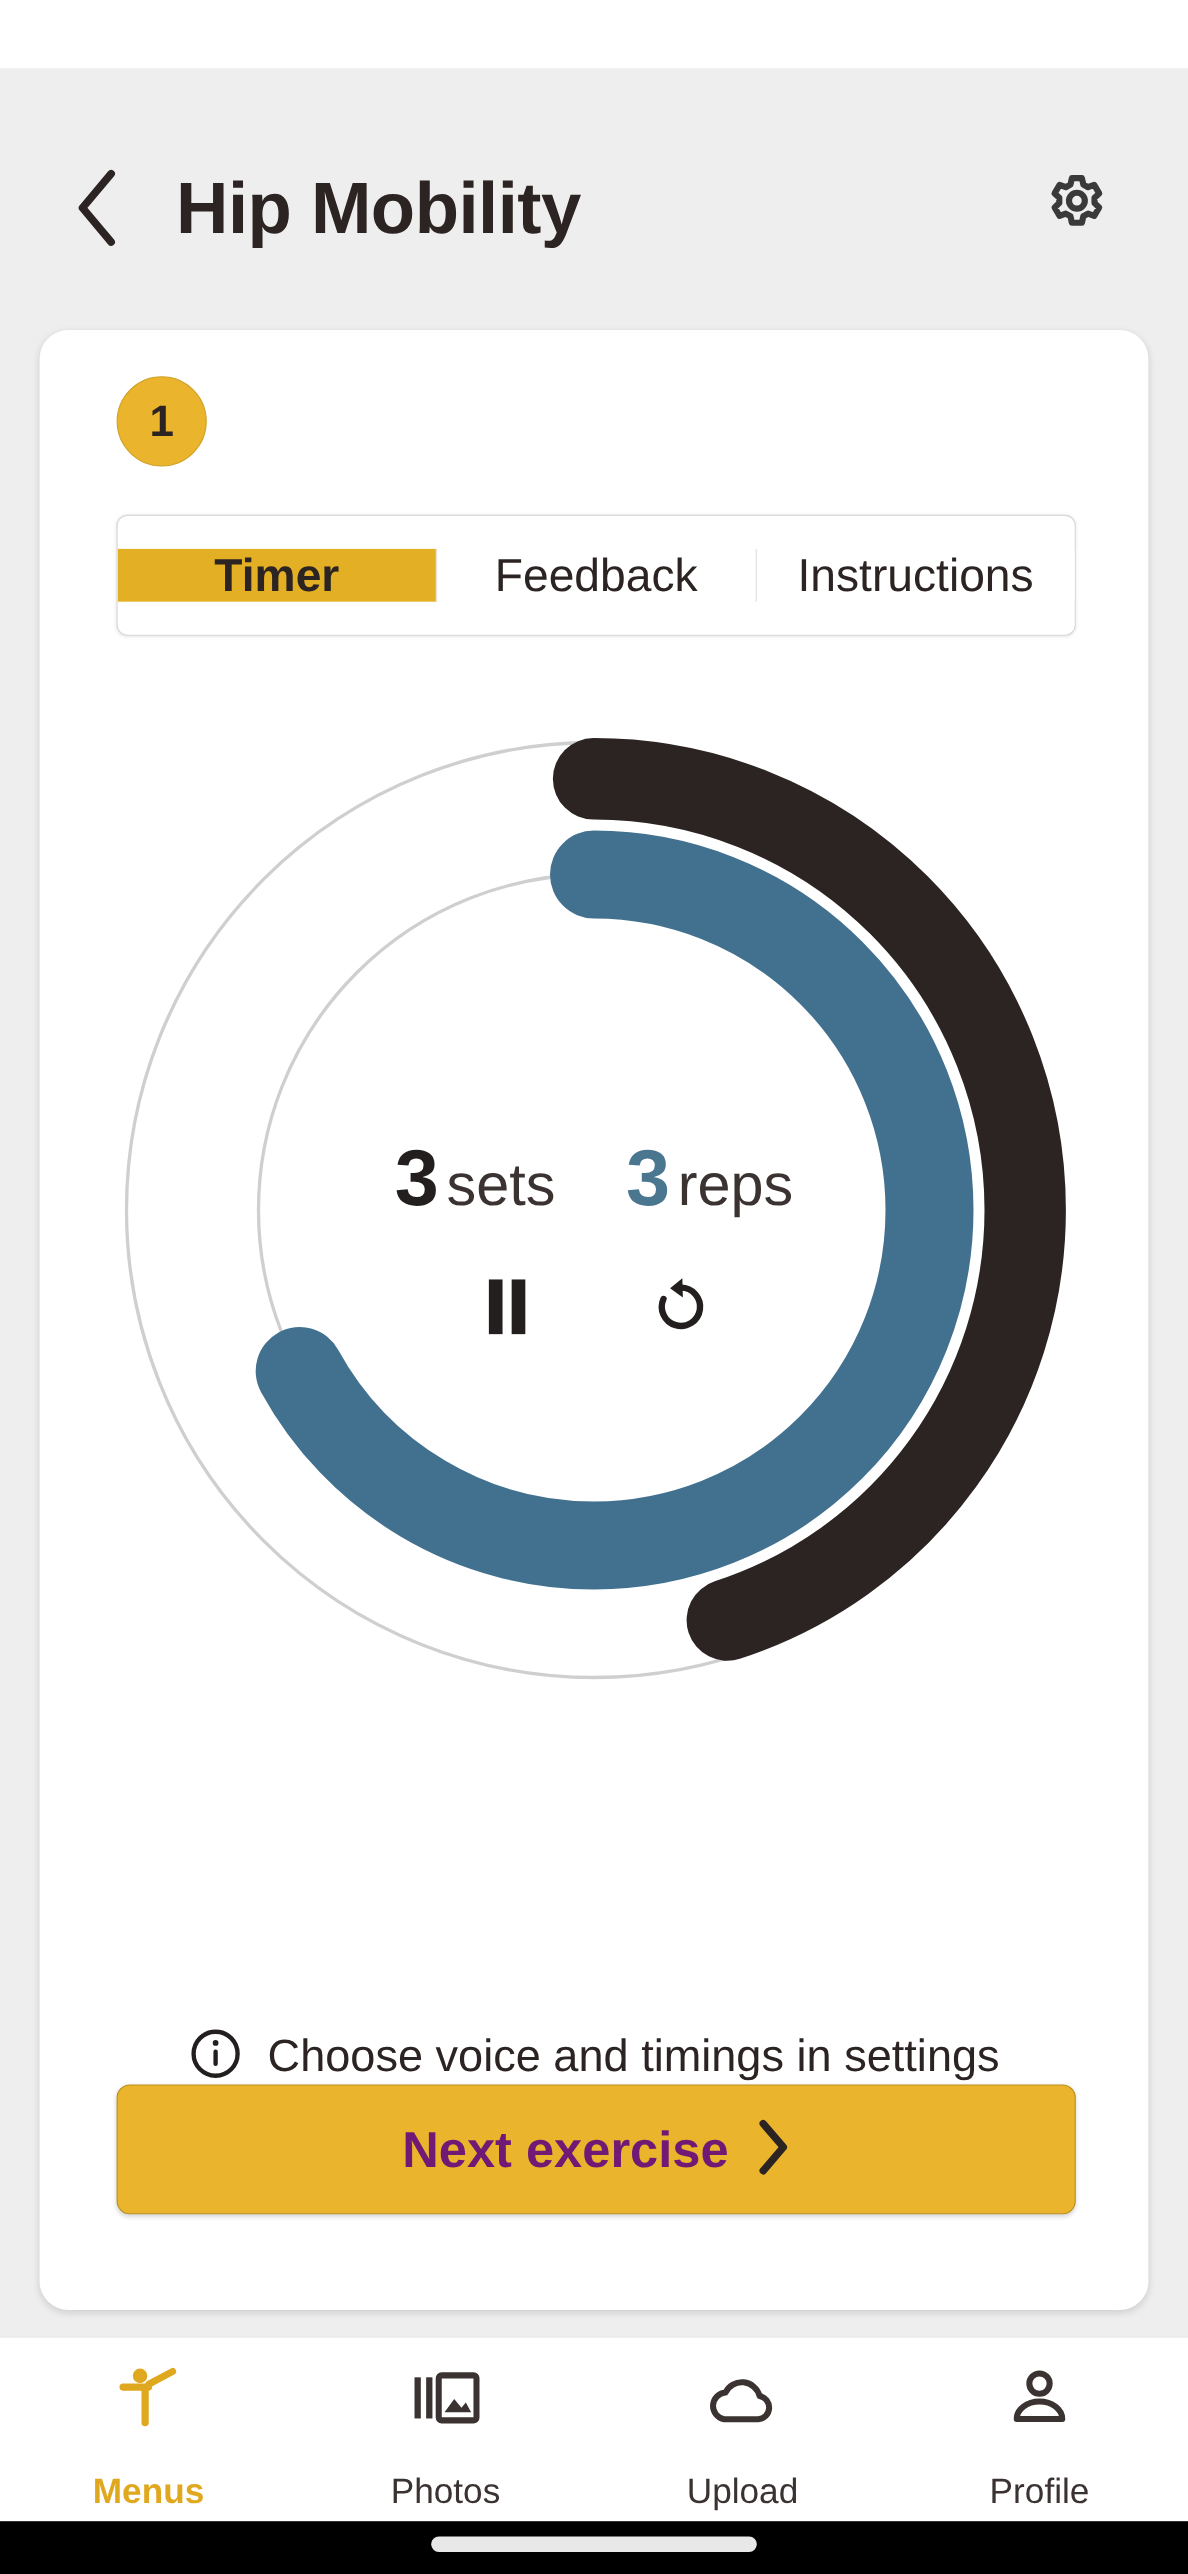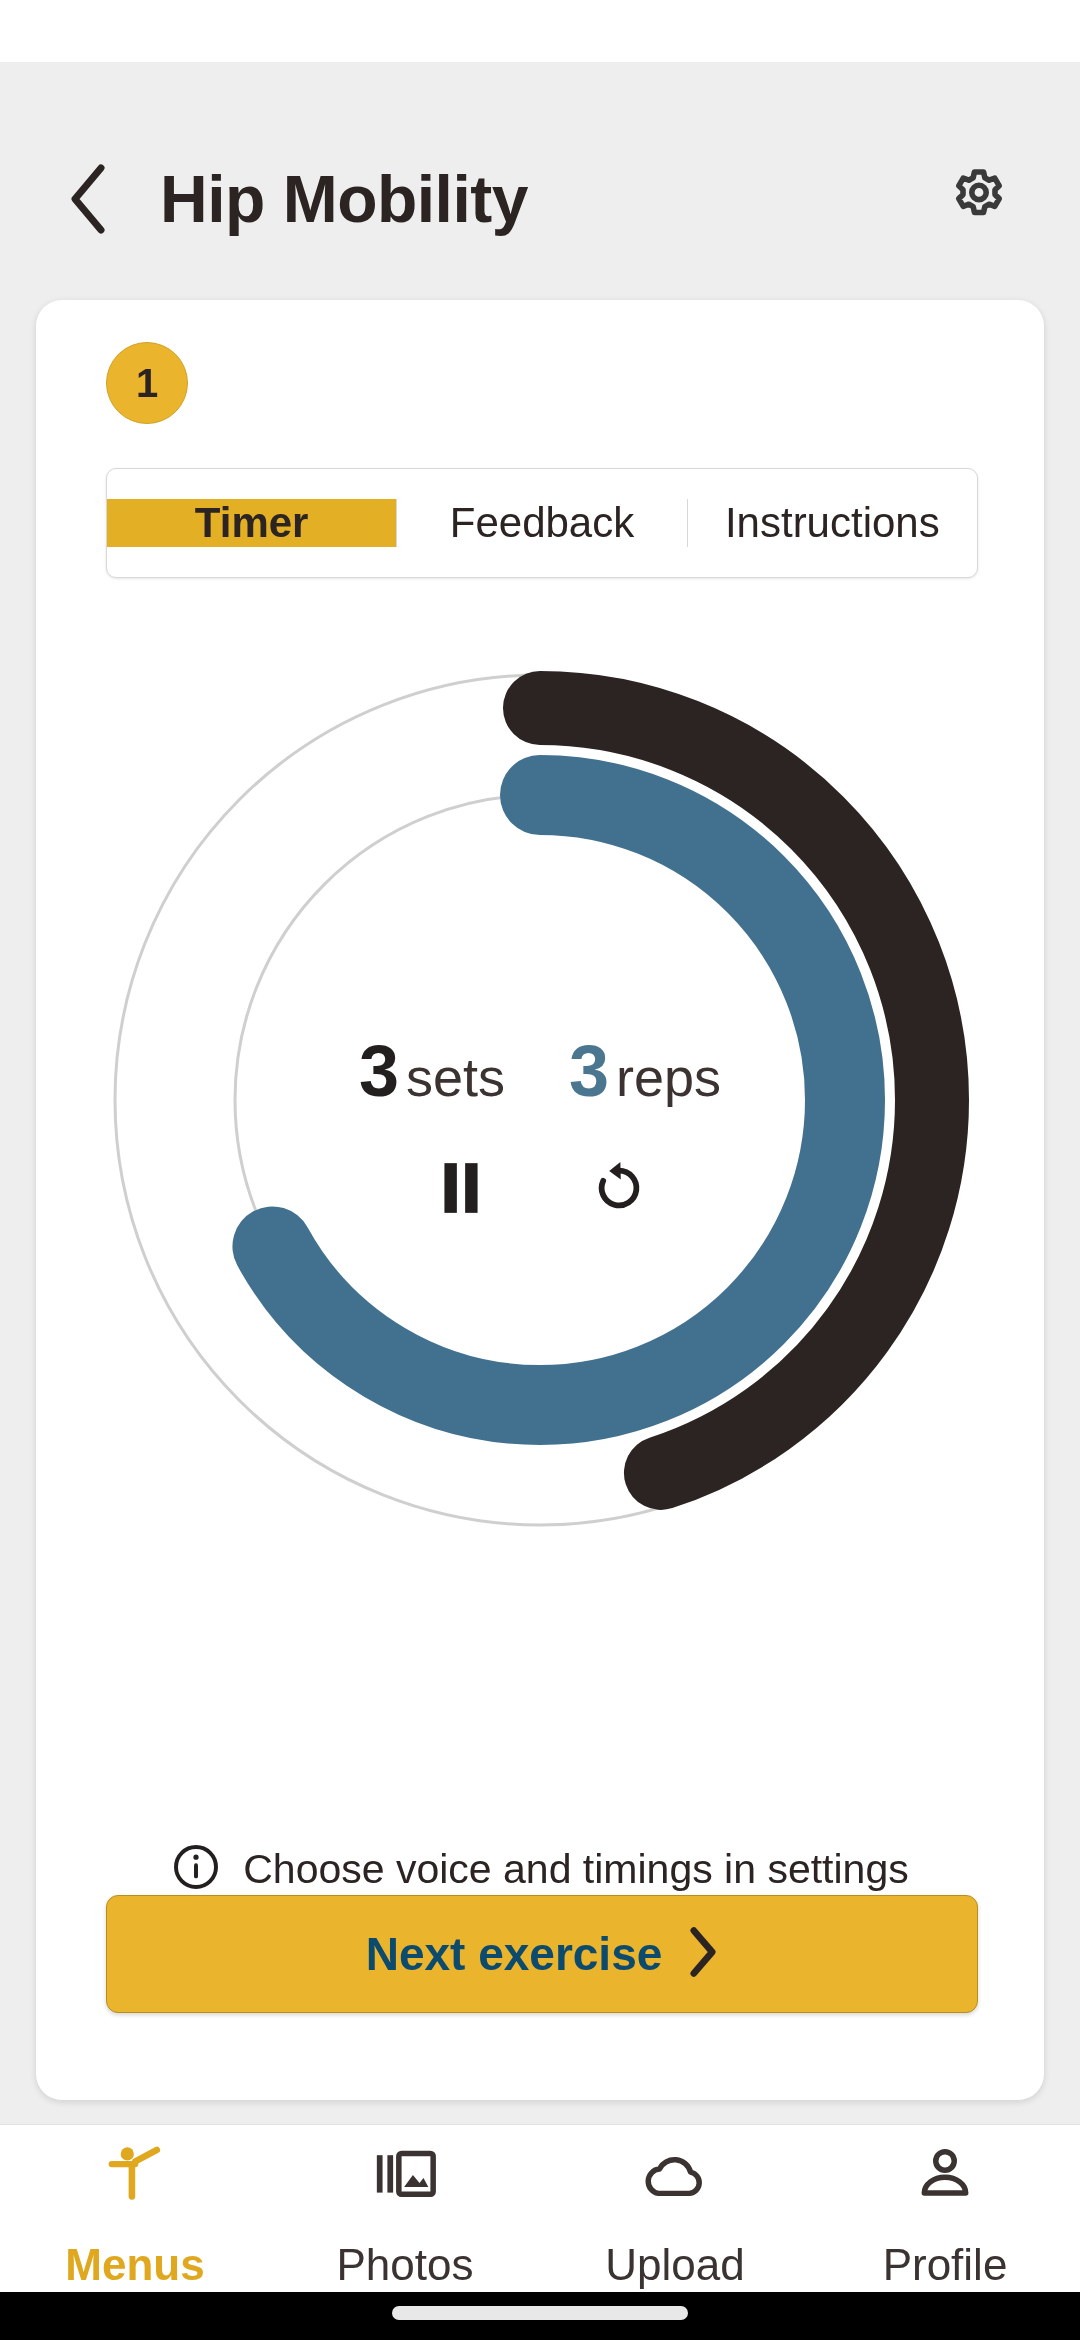--- a/index.html
+++ b/index.html
@@ -12,21 +12,21 @@
   #phone { position:relative; width:1080px; height:2340px; background:#ffffff; }
 
   
   .statusbar { position:absolute; top:0; left:0; width:1080px; height:62px; background:#ffffff; }
 
   
   .appbg { position:absolute; top:62px; left:0; width:1080px; height:2062px; background:#efeeee; }
 
   
   .header {
-    position:absolute; top:80px; left:0; width:1080px; height:238px;
+    position:absolute; top:70px; left:0; width:1080px; height:238px;
     display:flex; align-items:center;
   }
   .back-btn {
     position:absolute; left:52px; top:50%; transform:translateY(-50%);
     width:72px; height:84px; display:flex; align-items:center; justify-content:center;
   }
   .back-btn svg { display:block; }
   .page-title {
     position:absolute; left:160px; top:50%; transform:translateY(-50%);
     font-size:66px; font-weight:700; color:#2b2422; letter-spacing:-0.5px;
@@ -108,34 +108,34 @@
   }
   .hint-text { font-size:41px; color:#2b2422; }
 
   
   .cta {
     position:absolute; left:70px; top:1595px; width:872px; height:118px;
     background:#eab52c; border:1px solid #b98f1c; border-radius:12px;
     display:flex; align-items:center; justify-content:center; gap:26px;
     box-shadow:0 2px 4px rgba(0,0,0,0.16);
   }
-  .cta-label { font-size:46px; font-weight:700; color:#0c4a6e; }
+  .cta-label { font-size:46px; font-weight:700; color:#701a75; }
 
   
   .bottomnav {
     position:absolute; left:0; top:2124px; width:1080px; height:168px;
     background:#ffffff; border-top:1px solid #e2e2e2;
     display:flex;
   }
   .nav-item {
     flex:1; display:flex; flex-direction:column; align-items:center;
     justify-content:center; gap:16px; padding-top:8px;
   }
   .nav-icon { height:72px; display:flex; align-items:flex-end; justify-content:center; }
-  .nav-label { font-size:44px; color:#3a3331;margin-top:16px; }
+  .nav-label { font-size:32px; color:#3a3331;margin-top:16px; }
   .nav-item.active .nav-label { color:#e0a81f; font-weight:700; }
 
   
   .home-bar { position:absolute; left:0; top:2292px; width:1080px; height:48px; background:#000000; }
   .home-pill {
     position:absolute; left:50%; transform:translateX(-50%); top:14px;
     width:296px; height:14px; border-radius:7px; background:#e8e8e8;
   }
 </style>
 </head>

